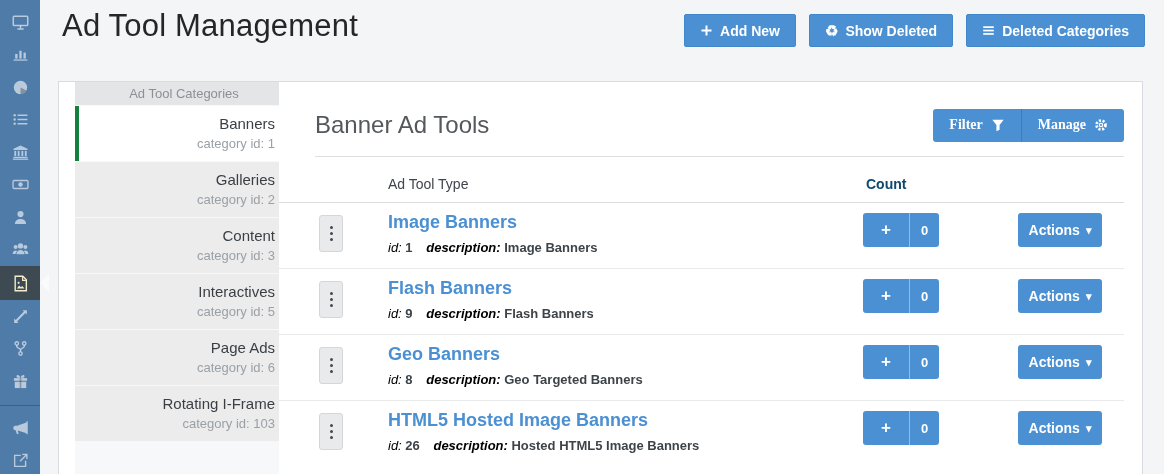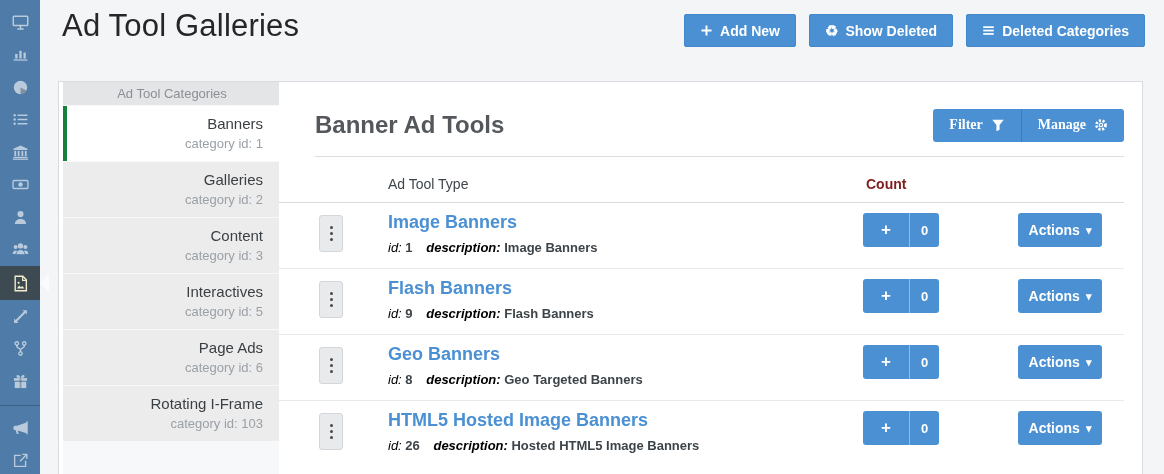--- a/index.html
+++ b/index.html
@@ -44,54 +44,54 @@
   }
   .hbtn svg { width:13px; height:13px; display:block; }
   .recycle-glyph { font-size:15px; line-height:1; }
   
   .panel {
     position:absolute; left:58px; top:81px; width:1085px; height:393px;
     background:#fff; border:1px solid #d8dbdf; border-bottom:none;
   }
   
   .cats {
-    position:absolute; left:4px; top:0; width:219px; height:100%;
+    position:absolute; left:16px; top:0; width:219px; height:100%;
     background:#f7f8f9; border-right:1px solid #d8dbdf;
   }
   .cats-header {
     height:23px; background:#e4e5e7; color:#8b9096; font-size:13px;
     display:flex; align-items:center; justify-content:center; margin-bottom:1px;
   }
   .cat-item {
     height:55px; margin-bottom:1px; background:#ececec; cursor:pointer;
     text-align:right; padding:9px 18px 0 0;
   }
   .cat-item .cname { font-size:15px; color:#3a3f44; }
   .cat-item .cmeta { font-size:13px; color:#9aa0a6; margin-top:4px; }
   .cat-item.active { background:#fff; border-left:4px solid #15803d; }
   
   .main { position:absolute; left:220px; top:0; right:0; bottom:0; background:#fff; }
   .content-head {
     display:flex; justify-content:space-between; align-items:center;
     padding:26px 18px 0 36px; height:60px;
   }
-  .content-title { font-size:24px; font-weight:700; color:#54585c; }
+  .content-title { font-size:24px; font-weight:400; color:#54585c; }
   .tgroup { display:flex; }
   .tbtn {
     height:33px; background:#4a90d2; border:none; color:#fff; cursor:pointer;
     font-weight:700; font-size:14px; font-family:Liberation Serif, serif;
     display:flex; align-items:center; gap:8px; padding:0 16px;
   }
   .tbtn svg { width:14px; height:14px; display:block; }
   .tbtn.first { border-radius:3px 0 0 3px; }
   .tbtn.last  { border-radius:0 3px 3px 0; border-left:1px solid #3a7ec0; }
   .head-rule { border:none; border-top:1px solid #dcdfe2; margin:14px 18px 0 36px; }
   .thead { position:relative; height:33px; margin:13px 18px 0 0; border-bottom:1px solid #d9dcdf; }
   .th-type  { position:absolute; left:109px; top:6px; font-size:14px; font-weight:400; color:#3f454b; }
-  .th-count { position:absolute; left:587px; top:6px; font-size:14px; font-weight:700; color:#7f1d1d; }
+  .th-count { position:absolute; left:587px; top:6px; font-size:14px; font-weight:700; color:#0c4a6e; }
   .trow { position:relative; height:66px; border-bottom:1px solid #e7e9eb; margin-right:18px; }
   .trow:last-child { border-bottom:none; }
   .kebab {
     position:absolute; left:40px; top:12px; width:24px; height:37px;
     background:#e9eaec; border:1px solid #d3d6da; border-radius:3px; cursor:pointer;
     display:flex; flex-direction:column; align-items:center; justify-content:center; gap:3px;
   }
   .kdot { width:3px; height:3px; border-radius:50%; background:#434a50; display:block; }
   .rtitle {
     position:absolute; left:109px; top:9px;
@@ -226,21 +226,21 @@
       </svg>
   </div>
   <div class="side-item">
     <svg viewBox="0 0 16 16" fill="none" stroke="currentColor" stroke-width="1.3">
         <path d="M8.2 3.2H2.5v10.3H12.8V8.2"></path>
         <path d="M9.6 2.2H14v4.4M13.8 2.4 7.6 8.6"></path>
       </svg>
   </div>
 </div>
 
-<h1 class="page-title">Ad Tool Galleries</h1>
+<h1 class="page-title">Ad Tool Management</h1>
 
 <div class="hdr-buttons">
   <button class="hbtn">
     <svg viewBox="0 0 16 16" fill="#fff">
         <path d="M6.8 1.8h2.4v5h5v2.4h-5v5H6.8v-5h-5V6.8h5z"></path>
       </svg>
     <span>Add New</span>
   </button>
   <button class="hbtn">
     <span class="recycle-glyph">♻</span>

